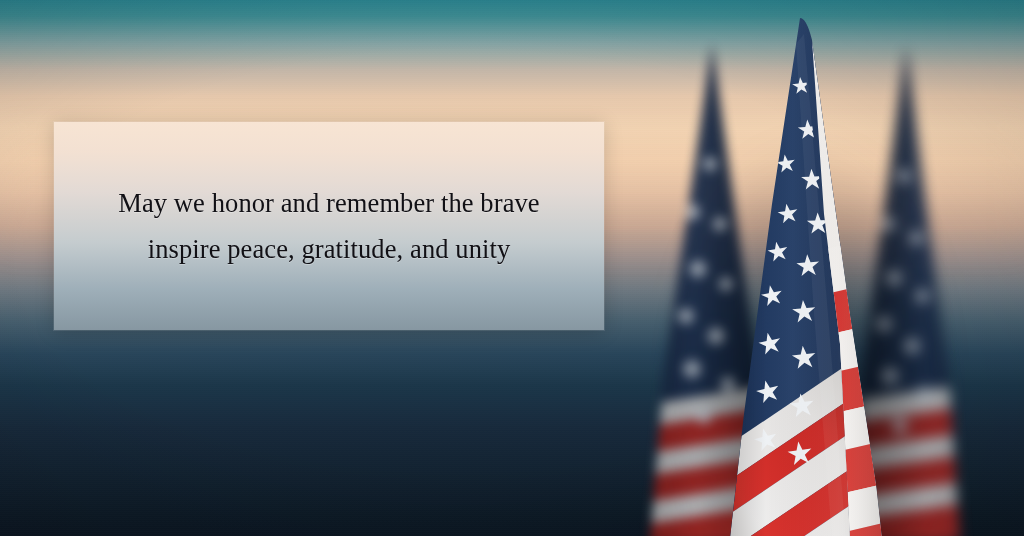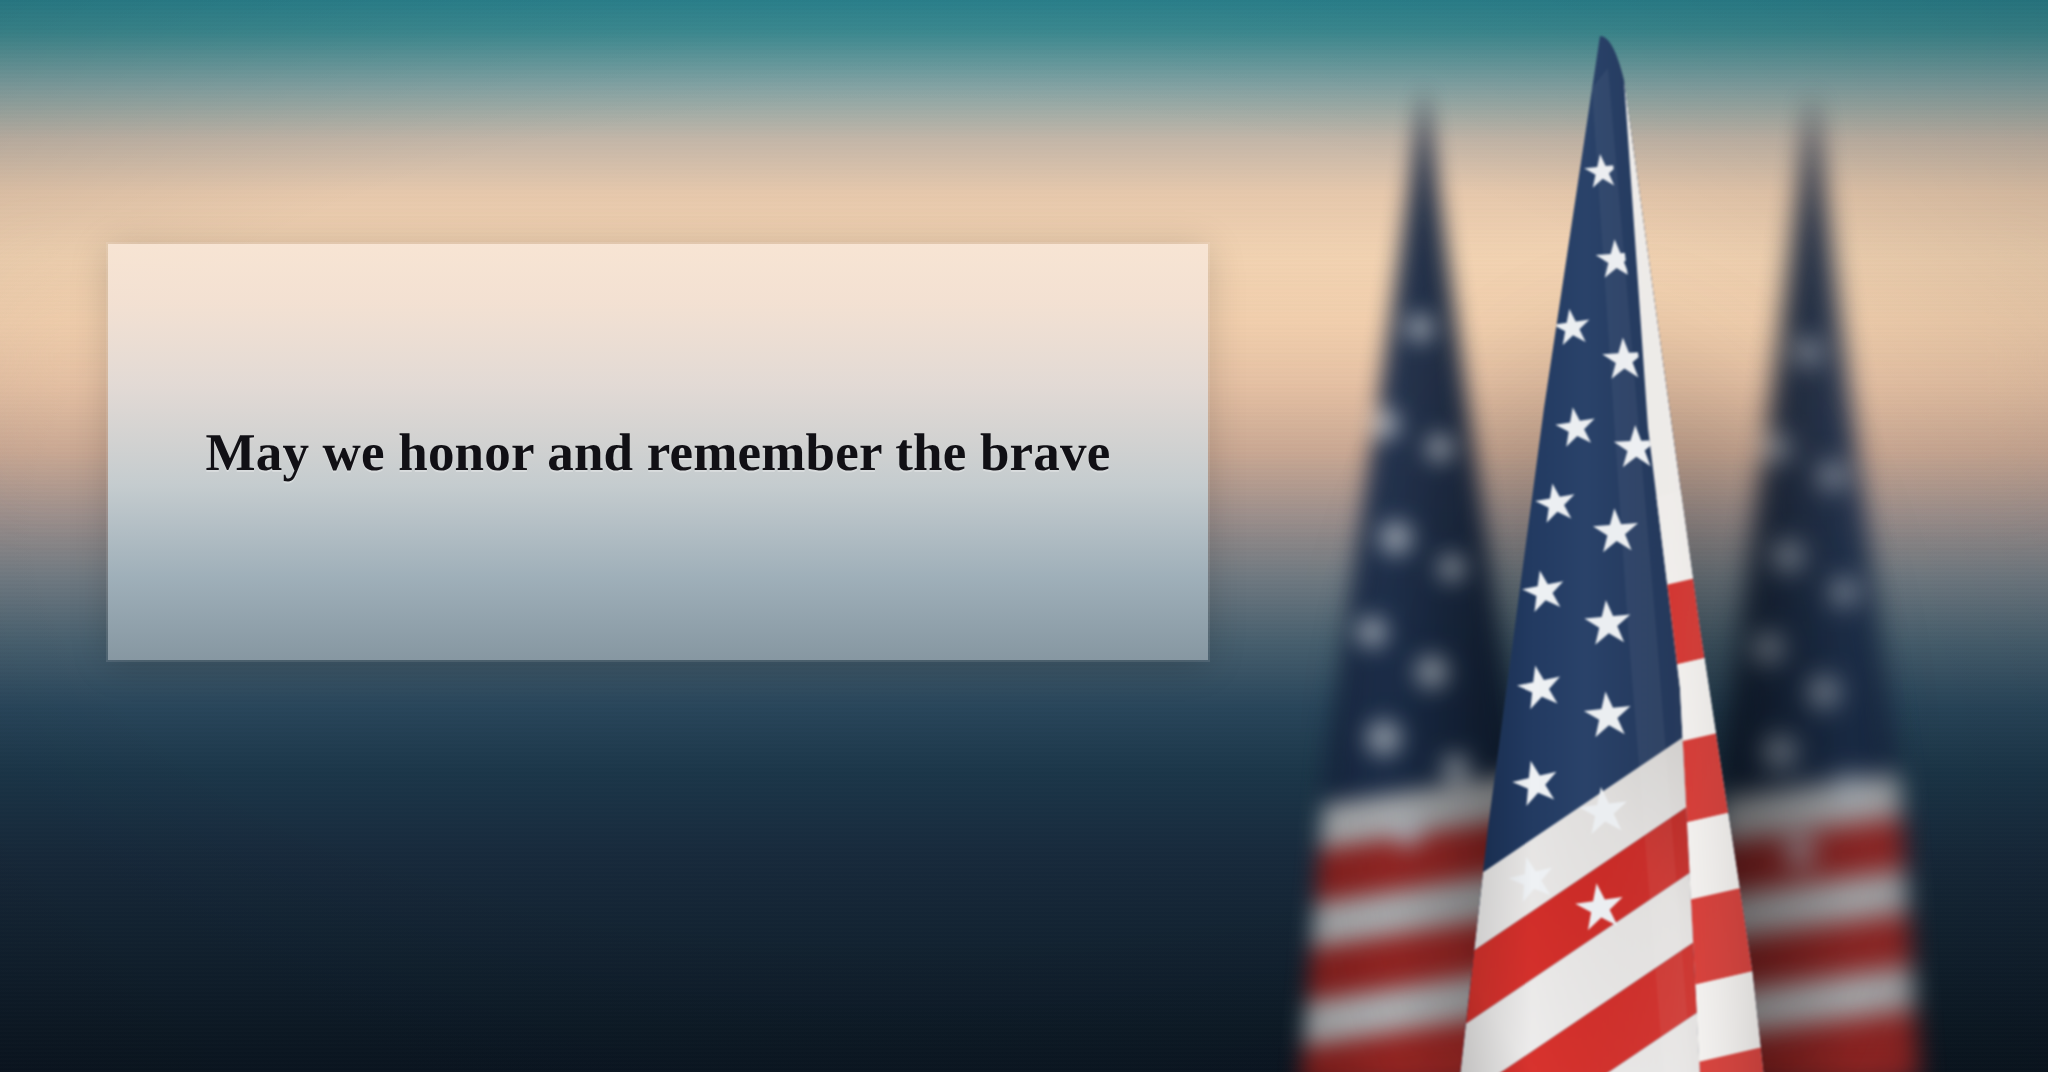--- a/index.html
+++ b/index.html
@@ -94,21 +94,21 @@
       rgba(140,156,166,.93) 100%);
     box-shadow:0 0 0 1px rgba(255,255,255,.10), 0 2px 18px rgba(0,0,0,.18);
     display:flex;align-items:center;justify-content:center;
     z-index:4;
   }
   .quote-text{
     margin:12px;
     text-align:center;
     color:#111015;
     font-family:"Liberation Serif", serif;
-    font-weight:700;
+    font-weight:400;
     font-size:26.5px;
     line-height:46px;
     letter-spacing:.1px;
     text-shadow:0 1px 0 rgba(255,255,255,.28);
     padding:0 14px;
   }
   .quote-line{display:block;white-space:nowrap;}
 </style>
 </head>
 <body>
@@ -364,16 +364,17 @@
           <path d="M104 20 L128 300 L146 524 L132 524 L114 300 L96 30 Z" fill="#ffffff" opacity=".05"></path>
         </g>
       </svg>
     </div>
 
   </div>
 
   <div class="quote-box">
     <p class="quote-text">
       <span class="quote-line">May we honor and remember the brave</span>
+      <span class="quote-line">inspire peace, gratitude, and unity</span>
     </p>
   </div>
 
 </div>
 
 </body></html>

